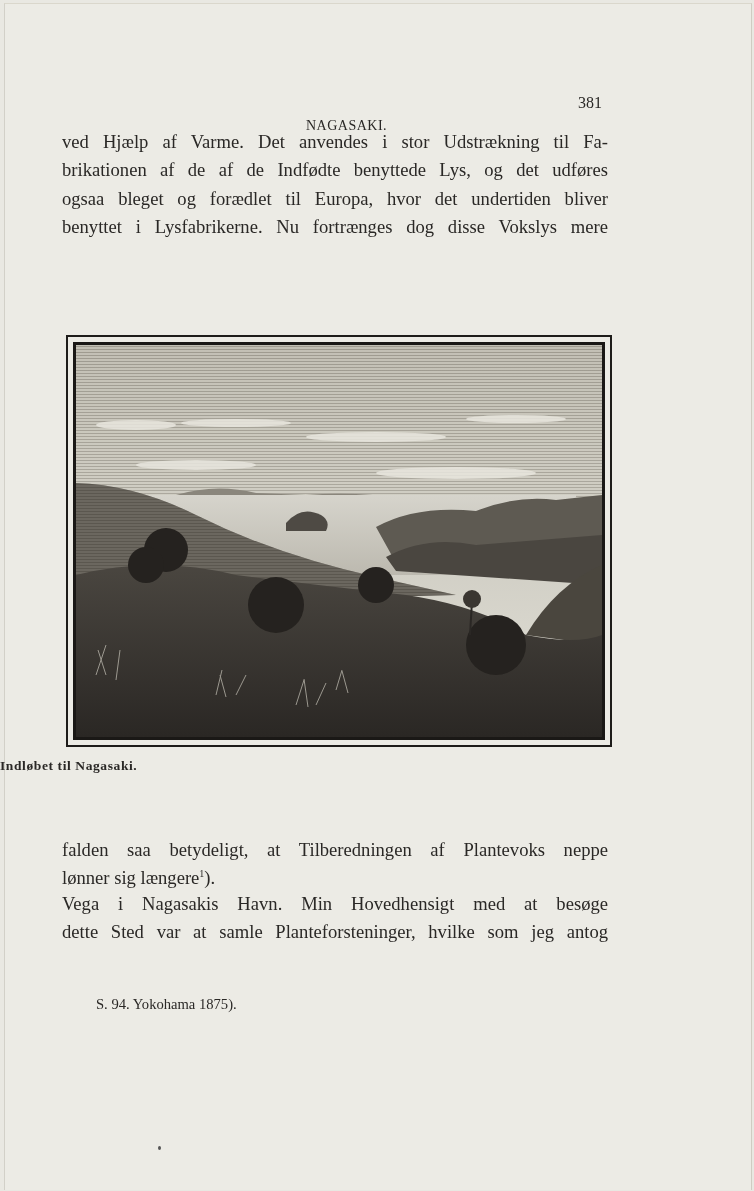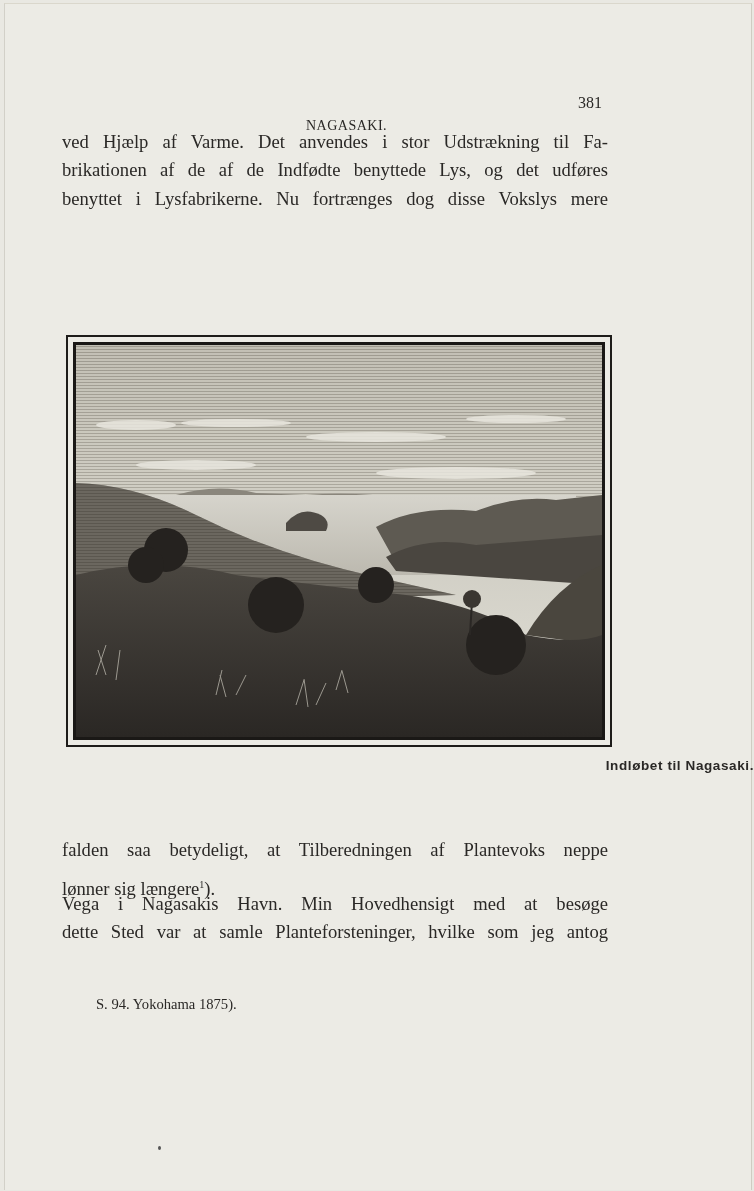--- a/index.html
+++ b/index.html
@@ -22,38 +22,38 @@
     }
     .page-number {
       position: absolute; left: 578px; top: 94px; font-size: 16px;
     }
     .para {
       position: absolute; left: 62px; width: 546px;
       font-size: 18.6px; line-height: 28.3px;
       text-align: justify; text-align-last: justify;
     }
     .para .line { display: block; text-align: justify; text-align-last: justify; white-space: nowrap; }
-    .para .line.last { text-align-last: left; margin-top: 11px; }
+    .para .line.last { text-align-last: left; }
     .para .line.indent { padding-left: 28px; }
     .p1 { top: 116px; margin-top: 12px; }
     .p2 { top: 836px; }
     .p3 { top: 890px; }
     .figure {
       position: absolute; left: 66px; top: 335px; width: 542px; height: 408px;
       border: 2px solid #1e1c1a;
       background: #ecebe5;
     }
     .figure-inner {
       position: absolute; left: 5px; top: 5px; right: 5px; bottom: 5px;
       border: 3px solid #1a1816;
       overflow: hidden;
     }
     .caption {
-      position: absolute; left: 0; width: 754px; top: 758px; text-align: right;
-      font-family: Liberation Sans, sans-serif;
+      position: absolute; left: 0; width: 754px; top: 758px; text-align: left;
+      font-family: Liberation Serif, serif;
       font-size: 13.5px; font-weight: bold; letter-spacing: 0.6px; color: #2a2826;
     }
     .footnote {
       position: absolute; left: 78px; width: 532px; top: 994px;
       font-size: 14.6px; line-height: 20.5px;
     }
     .footnote .line { display: block; white-space: nowrap; text-align: justify; text-align-last: justify; }
     .footnote .line.last { text-align-last: left; }
     .footnote .line.hang { padding-left: 0; }
     .footnote .line.cont { padding-left: 18px; }
@@ -65,20 +65,21 @@
 <body>
 
 <div class="page"></div>
 
 <div class="serif running-head">NAGASAKI.</div>
 <div class="serif page-number">381</div>
 
 <div class="serif para p1">
   <span class="line">ved Hjælp af Varme.  Det anvendes i stor Udstrækning til Fa-</span>
   <span class="line">brikationen af de af de Indfødte benyttede Lys, og det udføres</span>
+  <span class="line">ogsaa bleget og forædlet til Europa, hvor det undertiden bliver</span>
   <span class="line">benyttet i Lysfabrikerne.  Nu fortrænges dog disse Vokslys mere</span>
 </div>
 
 <div class="figure">
   <div class="figure-inner">
     <svg width="526" height="392" viewBox="0 0 526 392" xmlns="http://www.w3.org/2000/svg">
       <defs>
         <pattern id="hatch" width="6" height="3" patternUnits="userSpaceOnUse">
           <rect width="6" height="3" fill="#d8d6cc"></rect>
           <line x1="0" y1="1.5" x2="6" y2="1.5" stroke="#8e8a80" stroke-width="0.9"></line>

